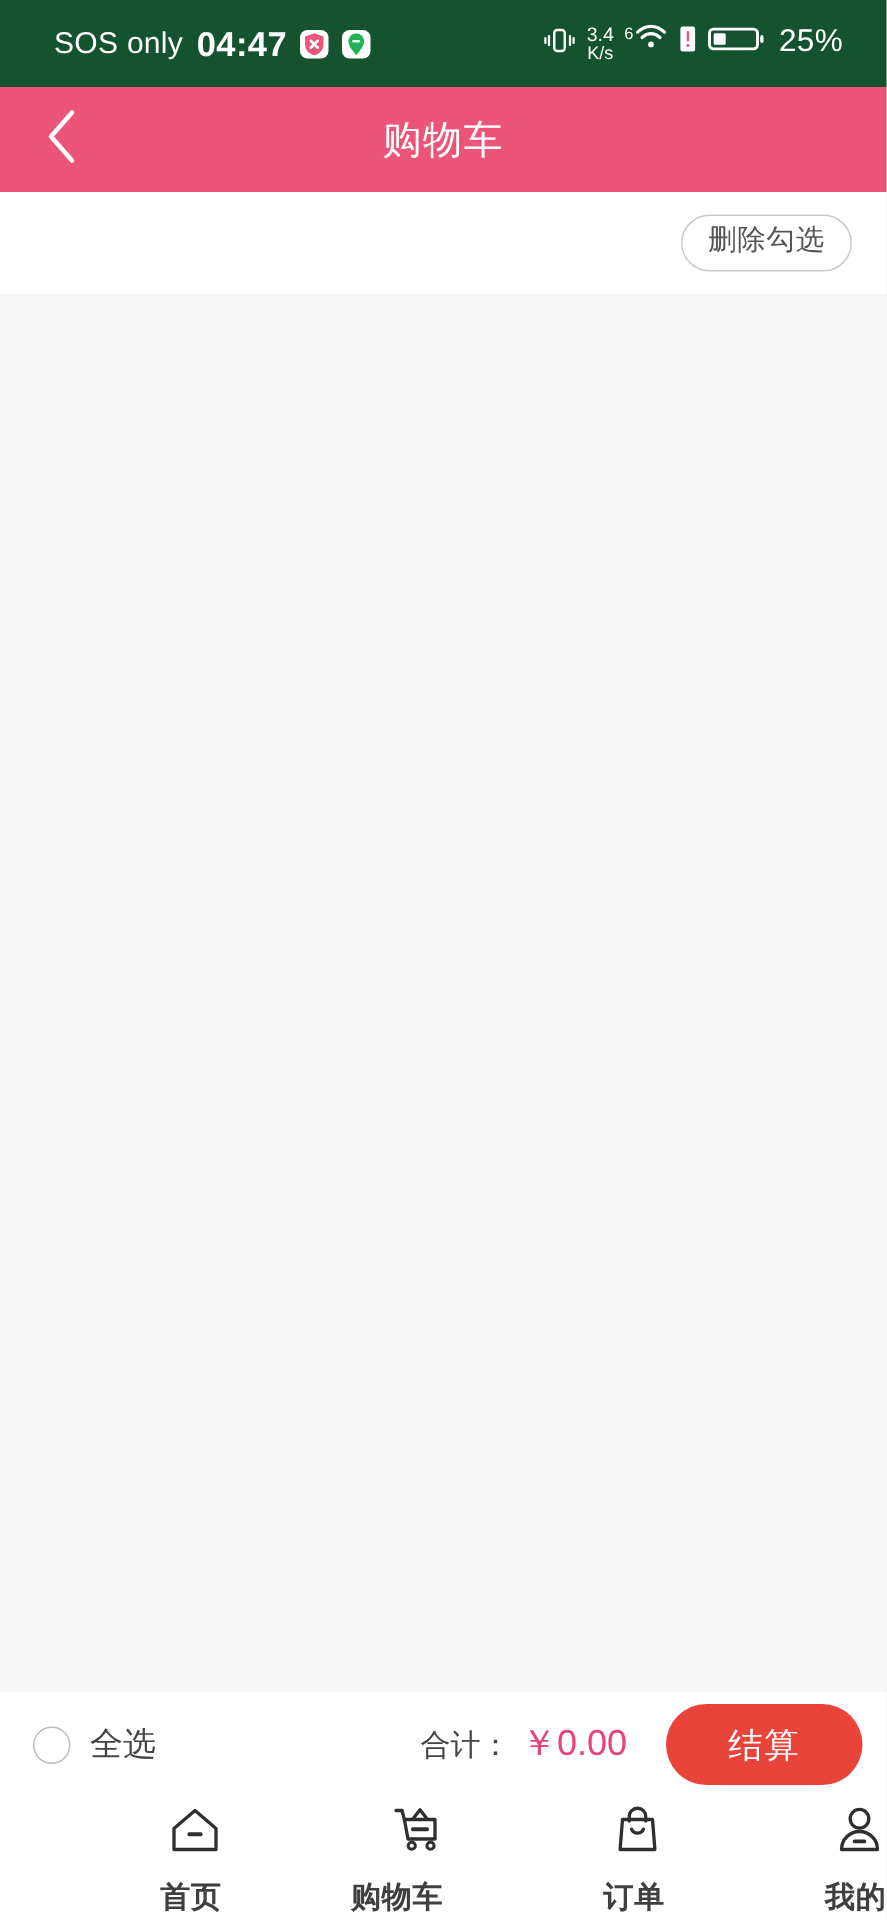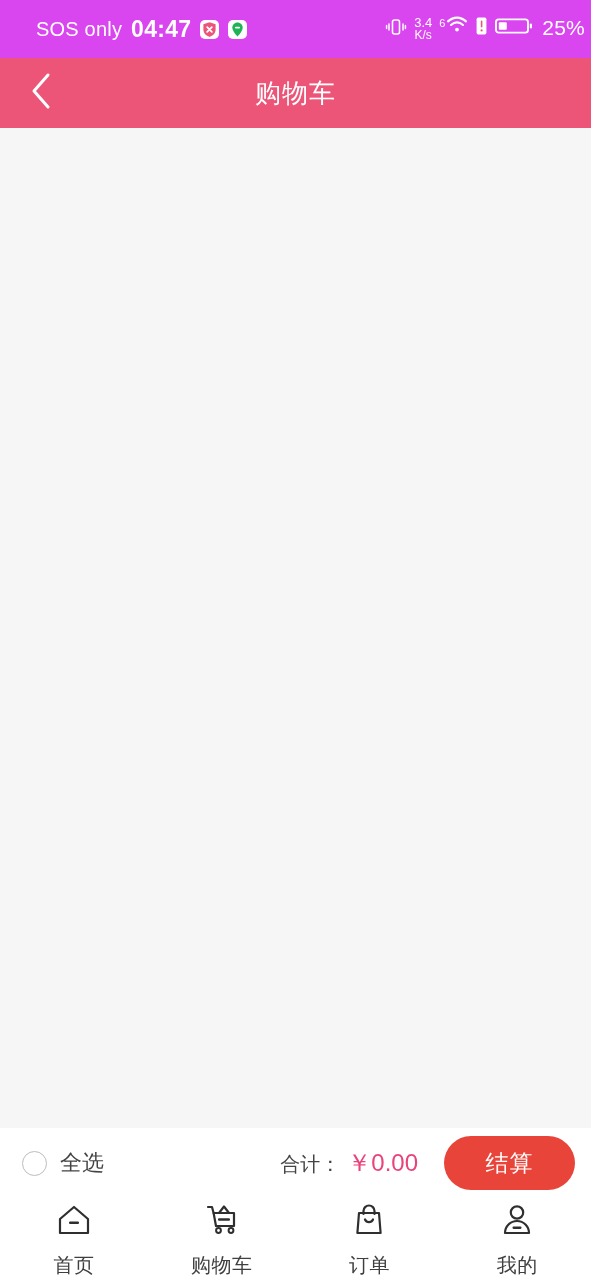--- a/index.html
+++ b/index.html
@@ -19,25 +19,25 @@
     width: 591px;
     height: 1280px;
     display: flex;
     flex-direction: column;
     background: #f6f6f6;
   }
 
   
   .status-bar {
     height: 58px;
-    background: #d946ef;
+    background: #14532d;
     display: flex;
     align-items: center;
     justify-content: space-between;
-    padding: 0 6px 0 36px;
+    padding: 0 29px 0 36px;
     box-sizing: border-box;
     color: #ffffff;
     flex: 0 0 auto;
   }
   .status-left {
     display: flex;
     align-items: center;
     gap: 9px;
   }
   .sos-text {
@@ -237,25 +237,26 @@
     height: 82px;
     background: #ffffff;
     display: flex;
     align-items: center;
     flex: 0 0 auto;
   }
   .nav-item {
     flex: 1 1 0;
     display: flex;
     flex-direction: column;
-    align-items: center;
+    align-items: flex-end;
     justify-content: center;
     gap: 18px;
     cursor: pointer;
     height: 100%;
+    font-weight: bold;
   }
   .nav-icon {
     height: 34px;
     display: flex;
     align-items: center;
     justify-content: center;
   }
   .nav-label {
     font-size: 20px;
     color: #3f3f3f;
@@ -329,20 +330,23 @@
     <div class="back-btn">
       <span>
         <svg width="26" height="40" viewBox="0 0 26 40">
           <path d="M20 4 L6 20 L20 36" stroke="#ffffff" stroke-width="3" fill="none" stroke-linecap="round" stroke-linejoin="round"></path>
         </svg>
       </span>
     </div>
     <div class="page-title">购物车</div>
   </div>
 
+  <div class="sub-toolbar">
+    <button class="delete-pill">删除勾选</button>
+  </div>
 
   <div class="cart-content"></div>
 
   <div class="summary-bar">
     <div class="select-all">
       <span class="radio-circle"></span>
       <span class="select-all-label">全选</span>
     </div>
     <div class="summary-spacer"></div>
     <div class="totals">

